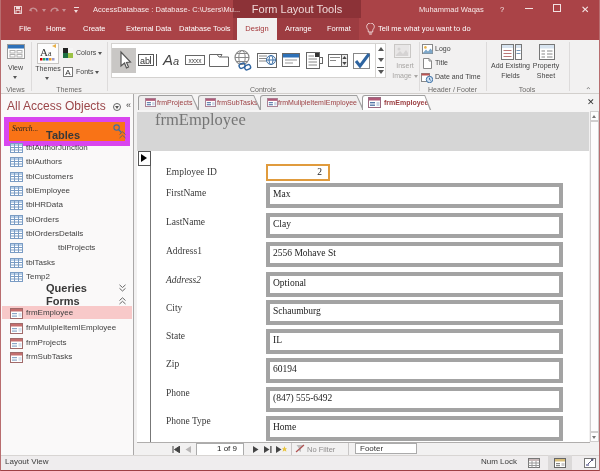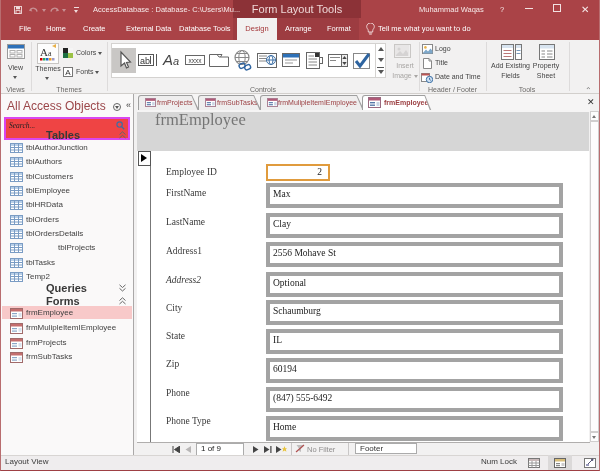--- a/index.html
+++ b/index.html
@@ -361,21 +361,21 @@
         <rect x="8.5" y="5" width="3" height="4" fill="#c8d4e4"></rect>
       </svg><span style="margin-left:21px;">frmEmployee</span></div>
   </div>
 <div class="abs" style="left:587px; top:97px; font-size:9px; color:#333;">✕</div>
 
 <div class="abs" id="nav"></div>
 <div class="abs" style="left:7px; top:99px; font-size:12px; color:#9b4649;">All Access Objects</div>
 <div class="abs" style="left:113px; top:103px; width:8px; height:8px; border:1px solid #666; border-radius:50%;"></div>
 <div class="abs" style="left:115px; top:105.5px; line-height:0;"><span class="car" style="border-left-width:2px;border-right-width:2px;border-top-width:3px;"></span></div>
 <div class="abs" style="left:126px; top:100px; font-size:9px; color:#444;">«</div>
-<div class="abs" style="left:4px; top:117px; width:126px; height:23px; background:#ef4444; border:2px solid #d946ef;">
+<div class="abs" style="left:4px; top:117px; width:126px; height:29px; background:#f97316; border:5px solid #d946ef;">
   <span style="position:absolute; left:3px; top:2px; font-size:7.5px; font-style:italic; font-family:'Liberation Serif',serif; color:#222;">Search...</span>
   <svg style="position:absolute; right:3px; top:2px;" width="9" height="9" viewBox="0 0 9 9">
       <circle cx="3.6" cy="3.6" r="2.7" fill="none" stroke="#3a6ea5" stroke-width="1.1"></circle>
       <line x1="5.6" y1="5.6" x2="8.2" y2="8.2" stroke="#3a6ea5" stroke-width="1.3"></line>
     </svg>
 </div>
 <div class="navhdr" style="top:129px;">Tables</div>
 <svg class="abs" style="left:119px; top:131px;" width="7" height="8" viewBox="0 0 7 8">
     <path d="M0.5 3.5 L3.5 0.8 L6.5 3.5 M0.5 7 L3.5 4.3 L6.5 7" fill="none" stroke="#666" stroke-width="1"></path>
   </svg>
@@ -548,21 +548,21 @@
 <div class="abs" style="left:592px; top:436px; line-height:0;"><span class="car" style="border-left-width:2.5px;border-right-width:2.5px;border-top-width:3px; border-top-color:#777;"></span></div>
 
 <div class="abs" id="recbar"></div>
 <div class="rec" style="left:140px; top:445px;margin-top:15px;">Record:</div>
 <svg class="abs" style="left:172px; top:446px;" width="8" height="7" viewBox="0 0 8 7">
     <path d="M1 0 V7 M8 0 L2.5 3.5 L8 7 Z" fill="#444" stroke="#444" stroke-width="1"></path>
   </svg>
 <svg class="abs" style="left:185px; top:446px;" width="6" height="7" viewBox="0 0 6 7">
     <path d="M6 0 L0.5 3.5 L6 7 Z" fill="#b8b6b6"></path>
   </svg>
-<div class="abs" style="left:196px; top:443px; width:48px; height:15px; background:#fff; border:1px solid #ababab; font-size:8px; color:#222; line-height:10px; padding-left:4px;">1 of 9</div>
+<div class="abs" style="left:196px; top:443px; width:48px; height:15px; background:#fff; border:1px solid #ababab; font-size:8px; color:#222; line-height:10px; padding-left:20px;">1 of 9</div>
 <svg class="abs" style="left:253px; top:446px;" width="6" height="7" viewBox="0 0 6 7">
     <path d="M0 0 L5.5 3.5 L0 7 Z" fill="#444"></path>
   </svg>
 <svg class="abs" style="left:264px; top:446px;" width="8" height="7" viewBox="0 0 8 7">
     <path d="M0 0 L5.5 3.5 L0 7 Z" fill="#444"></path>
     <rect x="6.3" width="1.2" height="7" fill="#444"></rect>
   </svg>
 <svg class="abs" style="left:276px; top:446px;" width="11" height="7" viewBox="0 0 11 7">
     <path d="M0 0 L5.5 3.5 L0 7 Z" fill="#444"></path>
     <path d="M8.5 0 L9.3 2.2 L11 2.2 L9.8 3.6 L10.4 5.8 L8.5 4.5 L6.6 5.8 L7.2 3.6 L6 2.2 L7.7 2.2 Z" fill="#e8c33c"></path>

